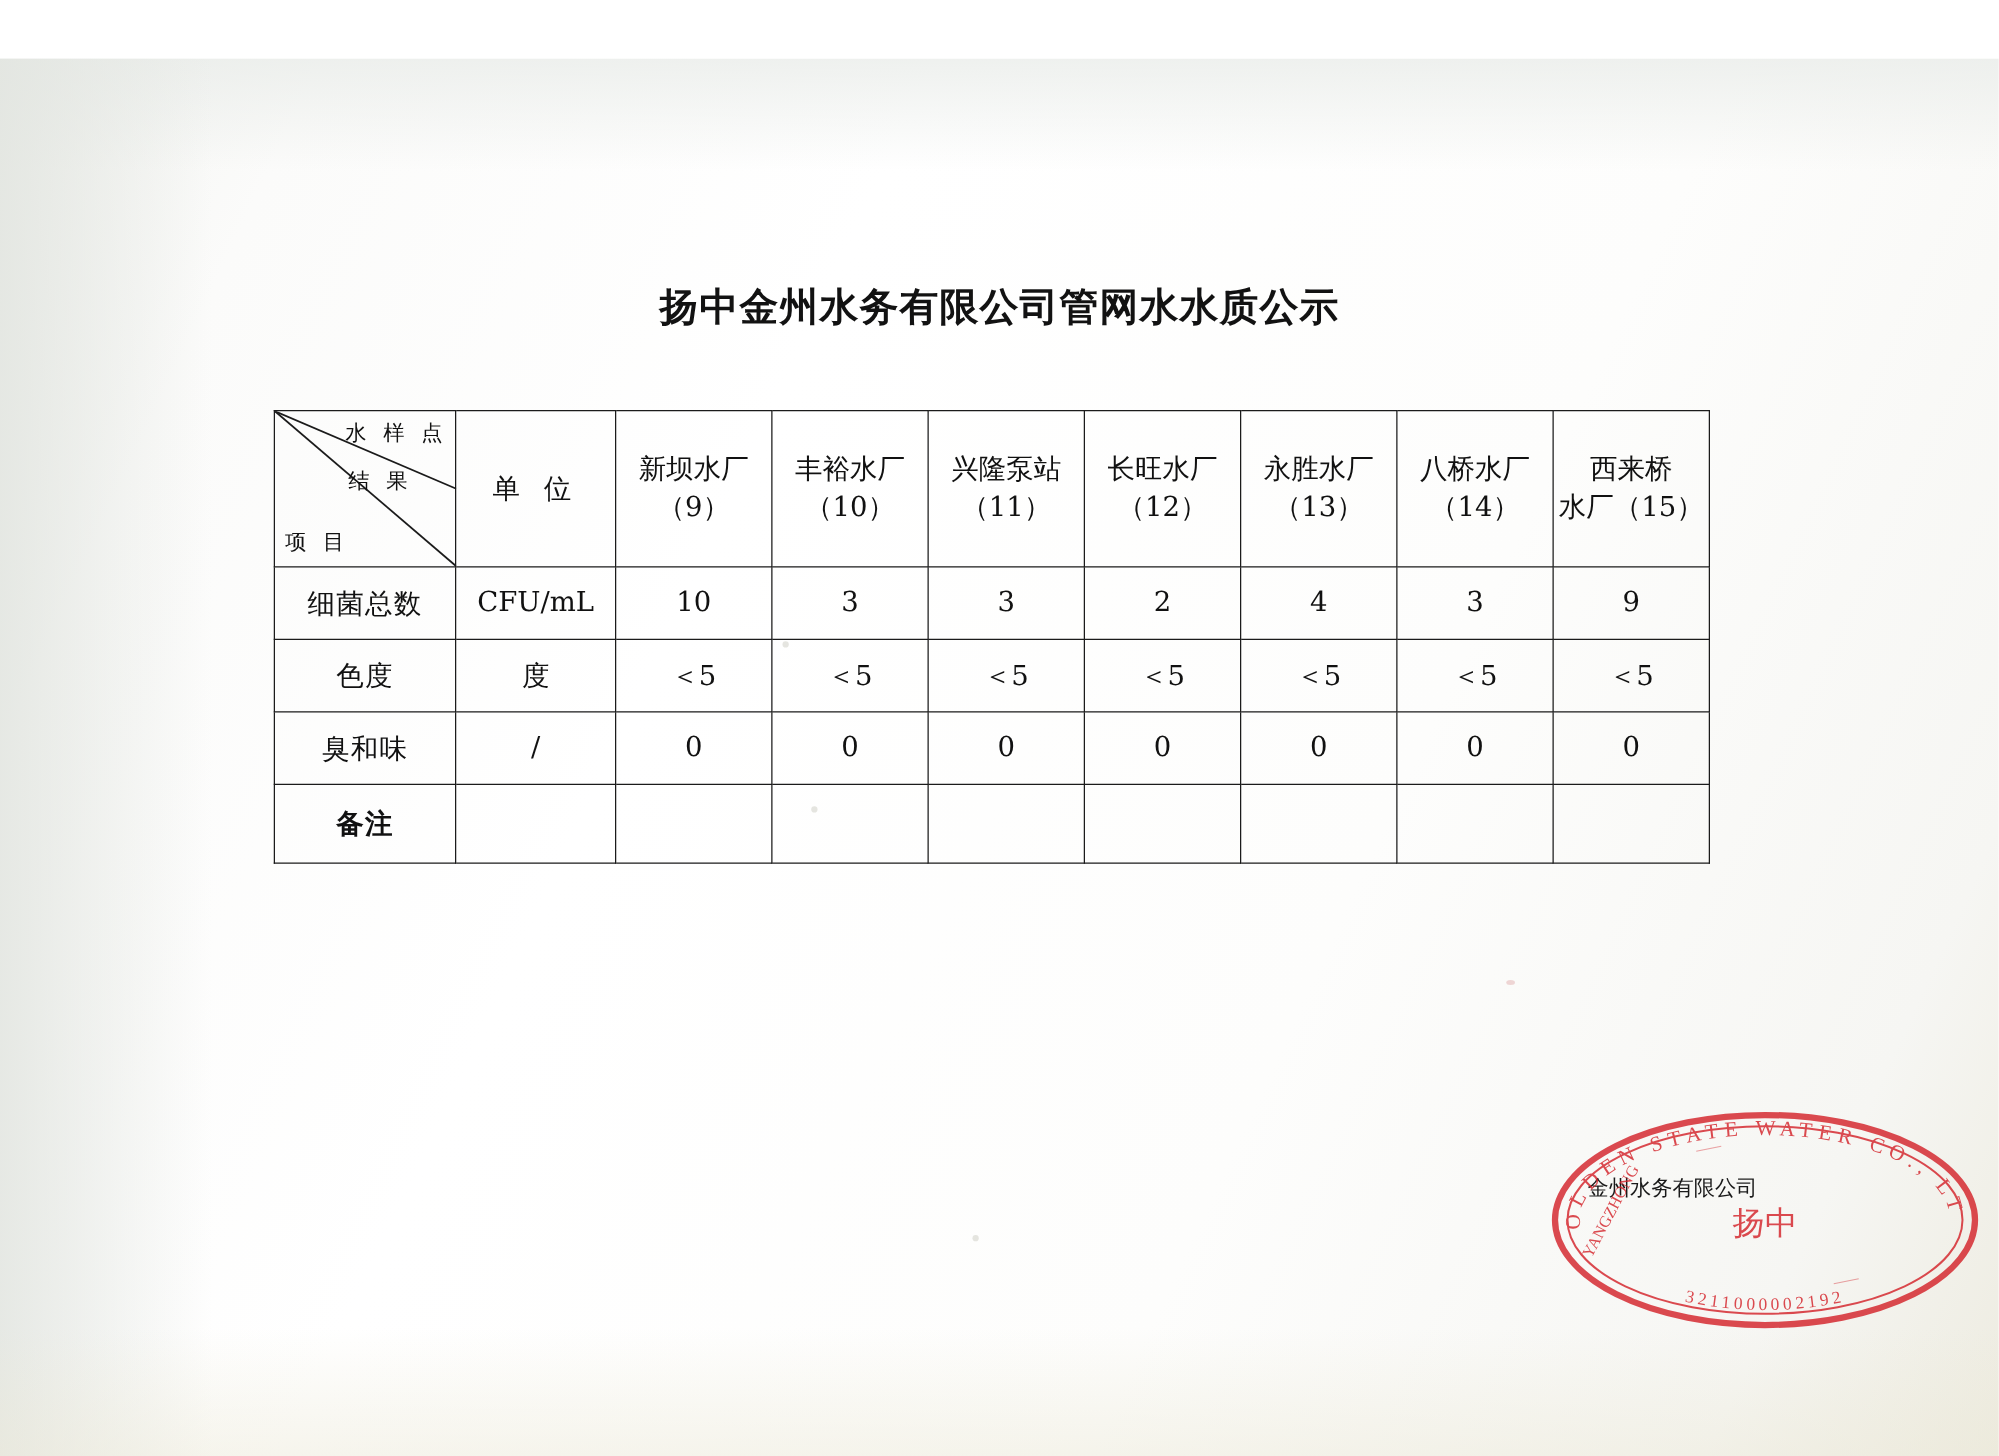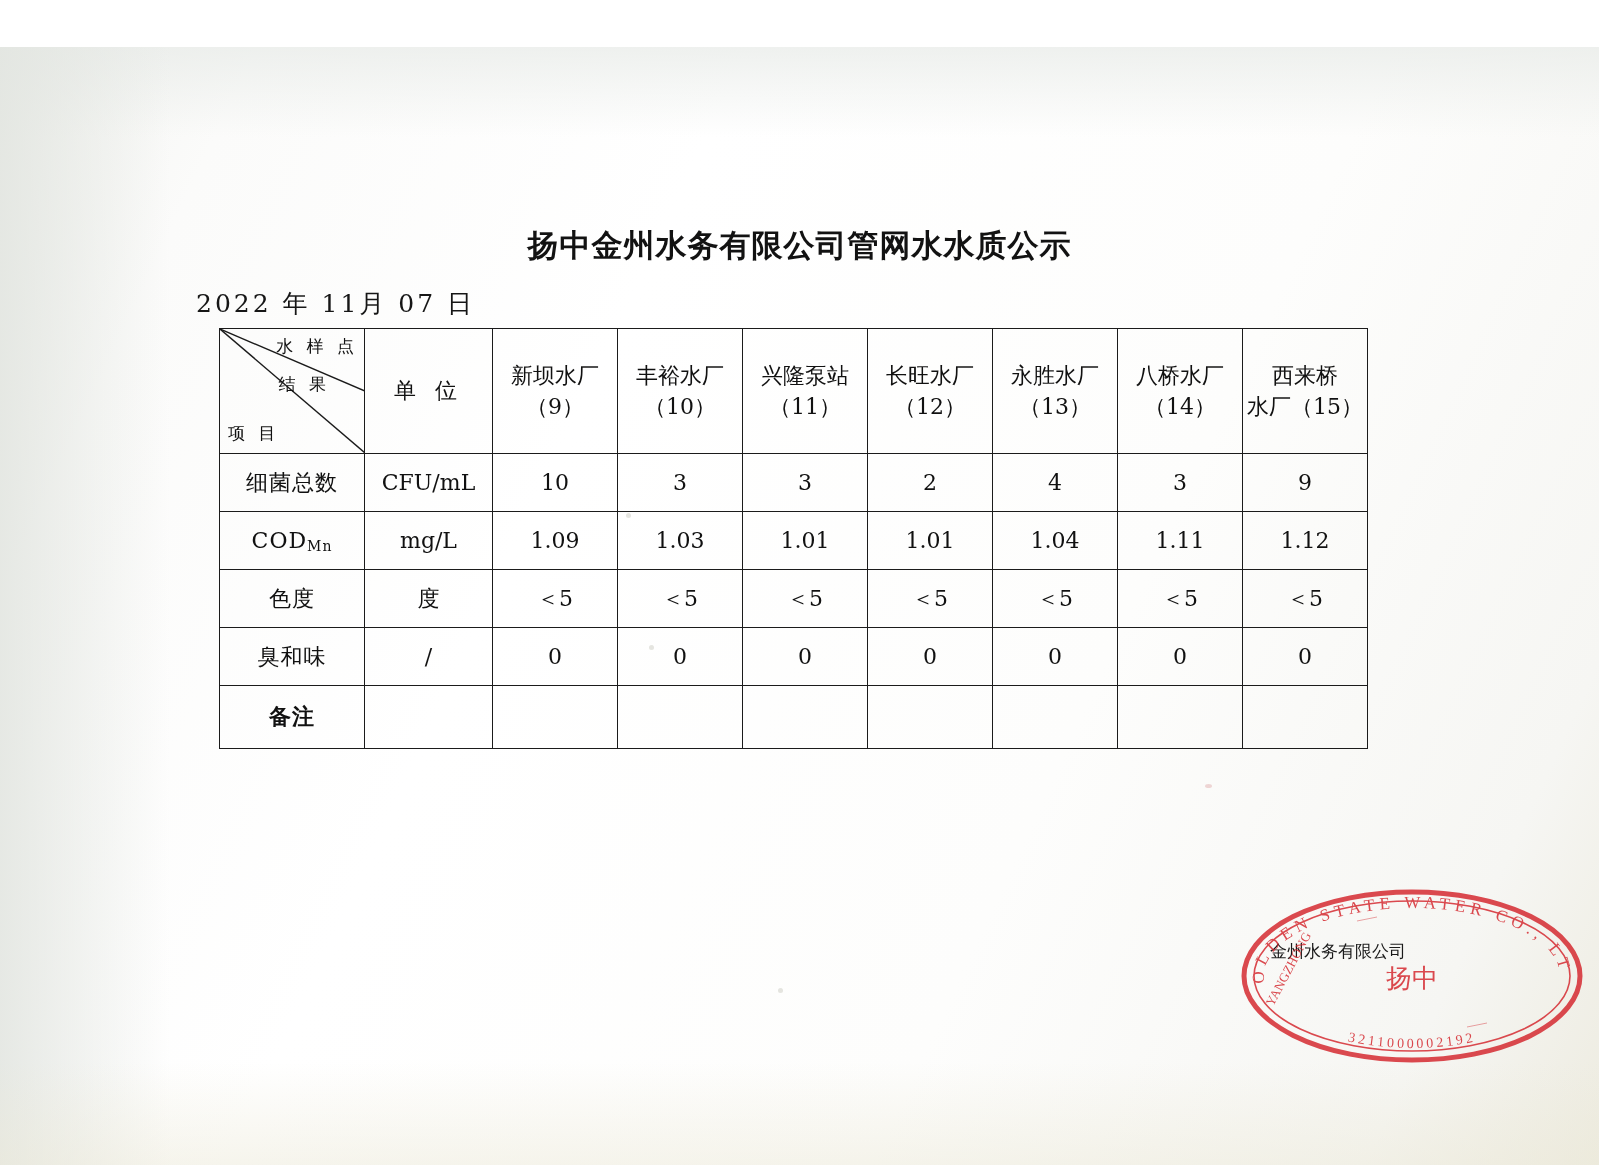--- a/index.html
+++ b/index.html
@@ -166,21 +166,20 @@
   <div class="paper-shade-top"></div>
   <div class="paper-shade-left"></div>
   <div class="paper-shade-bottom"></div>
 
   <div class="speck" style="left:626px; top:466px; width:5px; height:5px;"></div>
   <div class="speck" style="left:649px; top:598px; width:5px; height:5px;"></div>
   <div class="speck" style="left:778px; top:941px; width:5px; height:5px;"></div>
   <div class="speck" style="left:1205px; top:737px; width:7px; height:4px; background:#e3b7b7;"></div>
 
   <div class="doc-title">扬中金州水务有限公司管网水水质公示</div>
-  <div class="doc-date">2022 年  11月 07 日</div>
 
   <table class="wq">
     <colgroup>
       <col class="col-item">
       <col class="col-unit">
       <col class="col-plant">
       <col class="col-plant">
       <col class="col-plant">
       <col class="col-plant">
       <col class="col-plant">
@@ -239,33 +238,20 @@
         <td>10</td>
         <td>3</td>
         <td>3</td>
         <td>2</td>
         <td>4</td>
         <td>3</td>
         <td>9</td>
       </tr>
 
 
-      <tr class="data-row">
-        <td class="item-cell">
-          <span>COD</span><span class="cod-sub">Mn</span>
-        </td>
-        <td class="unit-cell">mg/L</td>
-        <td>1.09</td>
-        <td>1.03</td>
-        <td>1.01</td>
-        <td>1.01</td>
-        <td>1.04</td>
-        <td>1.11</td>
-        <td>1.12</td>
-      </tr>
 
       <tr class="data-row">
         <td class="item-cell">色度</td>
         <td class="unit-cell">度</td>
         <td>＜5</td>
         <td>＜5</td>
         <td>＜5</td>
         <td>＜5</td>
         <td>＜5</td>
         <td>＜5</td>

